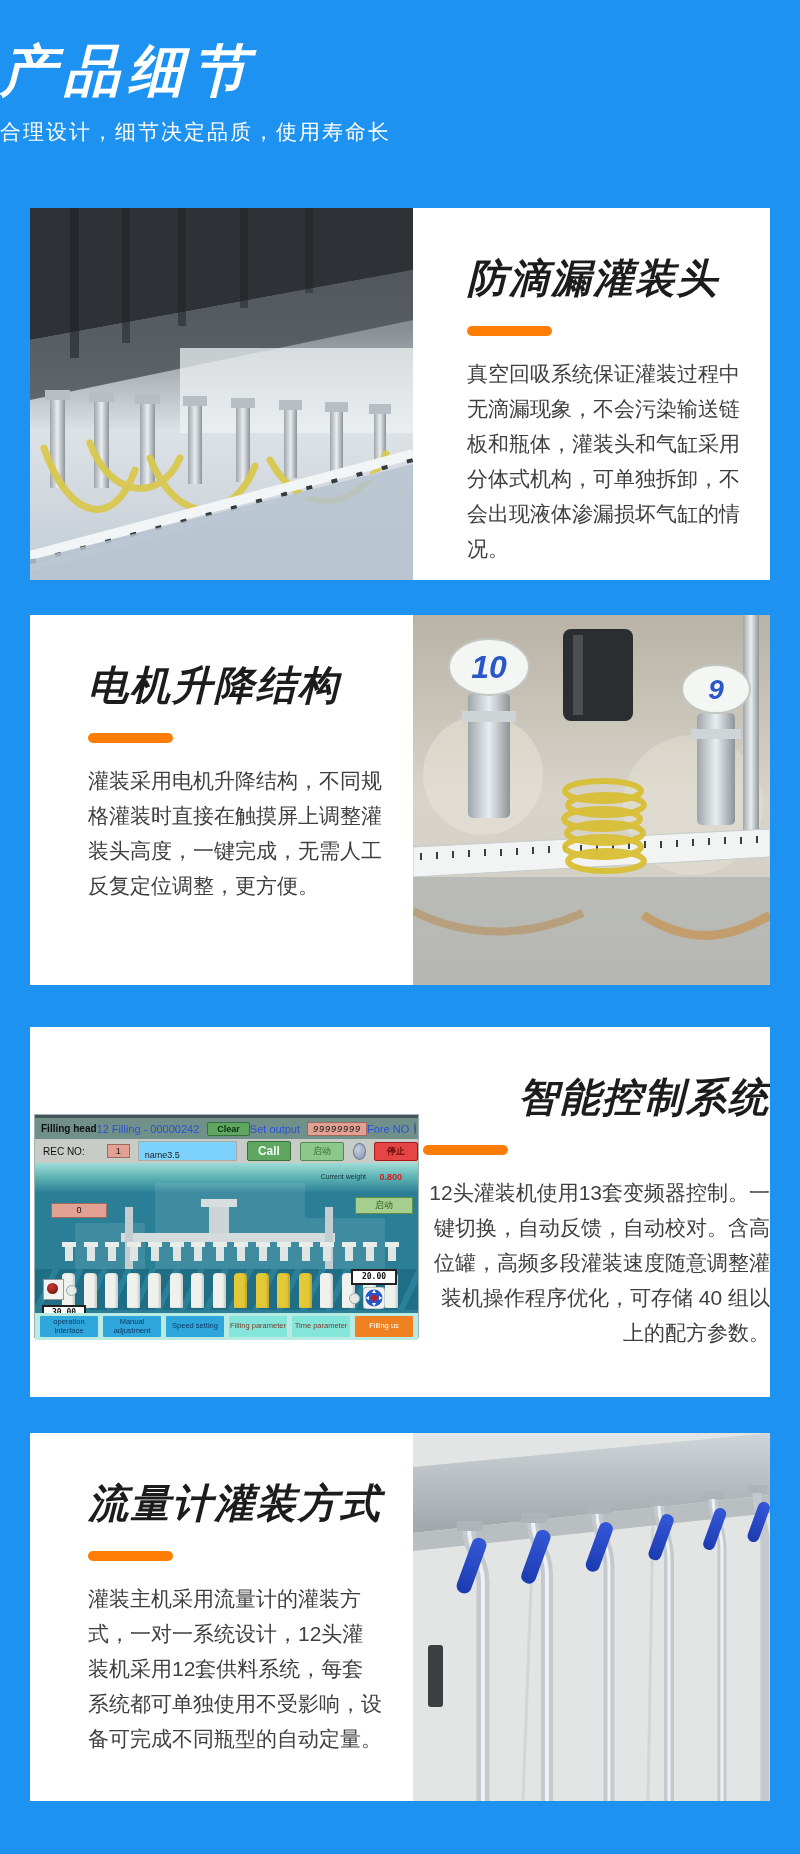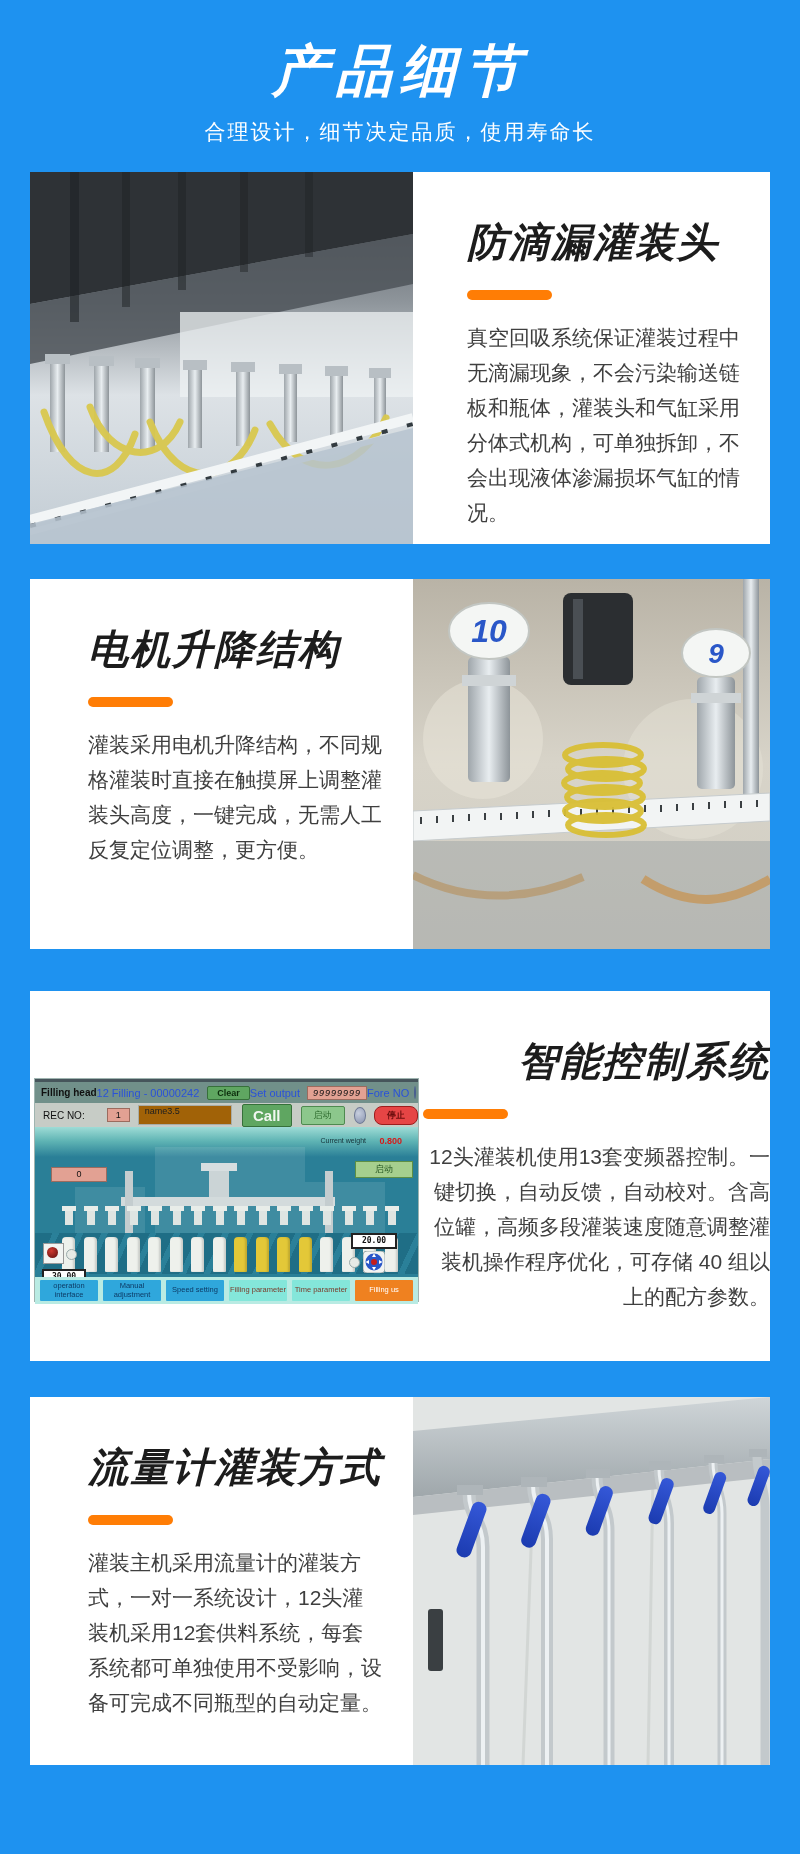--- a/index.html
+++ b/index.html
@@ -1,20 +1,20 @@
 <!DOCTYPE html>
 <html><head>
 <meta charset="utf-8">
 <style>
   html,body{margin:0;padding:0;}
   body{background:#1E92F0;font-family:"Liberation Sans","DejaVu Sans",sans-serif;}
   .page{position:relative;width:800px;height:1854px;margin:0 auto;background:#1E92F0;overflow:hidden;}
 
   
-  .hero{height:172px;text-align:center;color:#fff;}
+  .hero{height:208px;text-align:left;color:#fff;}
   .hero-title{padding-top:40px;font-size:56px;font-weight:900;font-style:italic;letter-spacing:8px;line-height:1.1;}
   .hero-sub{margin-top:16px;font-size:21px;letter-spacing:2px;}
 
   
   .card{width:740px;margin:0 auto;background:#fff;display:flex;overflow:hidden;}
   .card1{height:372px;margin-bottom:35px;}
   .card2{height:370px;margin-bottom:42px;}
   .card3{height:370px;margin-bottom:36px;}
   .card4{height:368px;}
   .media{flex:none;position:relative;height:100%;}
@@ -37,27 +37,27 @@
   .hmi-top{height:21px;background:#71908A;display:flex;align-items:center;white-space:nowrap;overflow:hidden;}
   .ht-dev{margin-left:6px;font-size:10px;font-weight:bold;color:#101010;}
   .ht-blue{color:#2A52D8;font-size:11px;}
   .hmi-btn-green{margin-left:8px;background:#5FA661;border:1px solid #36703A;color:#0C2E0C;font-size:9px;font-weight:bold;padding:1px 9px;border-radius:2px;}
   .box-salmon{margin-left:7px;background:#E2A193;border:1px solid #9C6B5E;color:#101010;font-size:9px;font-style:italic;letter-spacing:1px;padding:1px 5px;}
   .hmi-toggle{margin-left:5px;width:11px;height:11px;border-radius:50%;background:radial-gradient(circle at 35% 35%,#cfd6e2,#7d8aa6);border:1px solid #4a5f8f;display:inline-block;}
   .ht-red{color:#D61A1A;font-size:10px;font-weight:bold;margin-left:6px;margin-right:4px;}
   .hmi-row2{height:24px;background:#C7CCC6;display:flex;align-items:center;white-space:nowrap;}
   .r2-label{margin-left:8px;font-size:10px;color:#101010;}
   .box-rec{margin-left:22px;background:#E2A193;border:1px solid #9C6B5E;color:#101010;font-size:9px;padding:1px 8px;}
-  .rec-field{margin-left:8px;background:#a16207;border:1px solid #A8ACA6;height:18px;display:flex;align-items:flex-start;width:132px;}
+  .rec-field{margin-left:8px;background:#7dd3fc;border:1px solid #A8ACA6;height:18px;display:flex;align-items:flex-end;width:132px;}
   .rf-name{margin-left:6px;font-size:9px;color:#202020;}
   .rf-val{font-size:9px;color:#202020;}
-  .btn-call{margin-left:10px;background:#5FA661;border:1px solid #36703A;color:#F2F7F2;font-size:15px;font-weight:bold;padding:2px 10px;border-radius:2px;}
+  .btn-call{margin-left:10px;background:#5FA661;border:1px solid #36703A;color:#F2F7F2;font-size:12px;font-weight:bold;padding:2px 10px;border-radius:2px;}
   .btn-start{margin-left:9px;background:#8CC78C;border:1px solid #4E8A50;color:#2E6B2E;font-size:9px;padding:2px 12px;border-radius:2px;}
   .r2-circle{margin-left:9px;width:15px;height:15px;border-radius:50%;background:radial-gradient(circle at 35% 35%,#c7cede,#8893AF);border:1px solid #6d7894;}
-  .btn-stop{margin-left:8px;background:#E64545;border:1px solid #9C1D1D;color:#6B0D0D;font-size:9px;font-weight:bold;padding:2px 12px;border-radius:8px;}
+  .btn-stop{margin-left:8px;background:#E64545;border:1px solid #9C1D1D;color:#6B0D0D;font-size:9px;font-weight:bold;padding:2px 12px;border-radius:2px;}
   .hmi-main{position:relative;height:150px;background:linear-gradient(180deg,#9EDCD6 0px,#5FB4B4 14px,#2A7F97 30px,#2A7F97 100%);overflow:hidden;}
   .cw-label{position:absolute;right:52px;top:10px;font-size:7px;color:#16323a;}
   .cw-val{position:absolute;right:16px;top:9px;font-size:9px;font-weight:bold;color:#D61A1A;}
   .zero-box{position:absolute;left:16px;top:40px;width:54px;height:13px;background:#E2A193;border:1px solid #9C6B5E;font-size:9px;color:#101010;text-align:center;line-height:13px;}
   .start2-box{position:absolute;left:320px;top:34px;width:56px;height:15px;background:#A6CF8E;border:1px solid #5E8F44;color:#23531f;font-size:9px;text-align:center;line-height:15px;}
   .beam-cap{position:absolute;left:166px;top:36px;width:36px;height:8px;background:#D7DEE0;}
   .beam-col{position:absolute;left:174px;top:44px;width:20px;height:28px;background:#CBD4D6;}
   .beam-h{position:absolute;left:86px;top:70px;width:214px;height:9px;background:#D3DBDC;}
   .beam-post-l{position:absolute;left:90px;top:44px;width:8px;height:62px;background:#C4CDCF;}
   .beam-post-r{position:absolute;left:290px;top:44px;width:8px;height:62px;background:#C4CDCF;}

